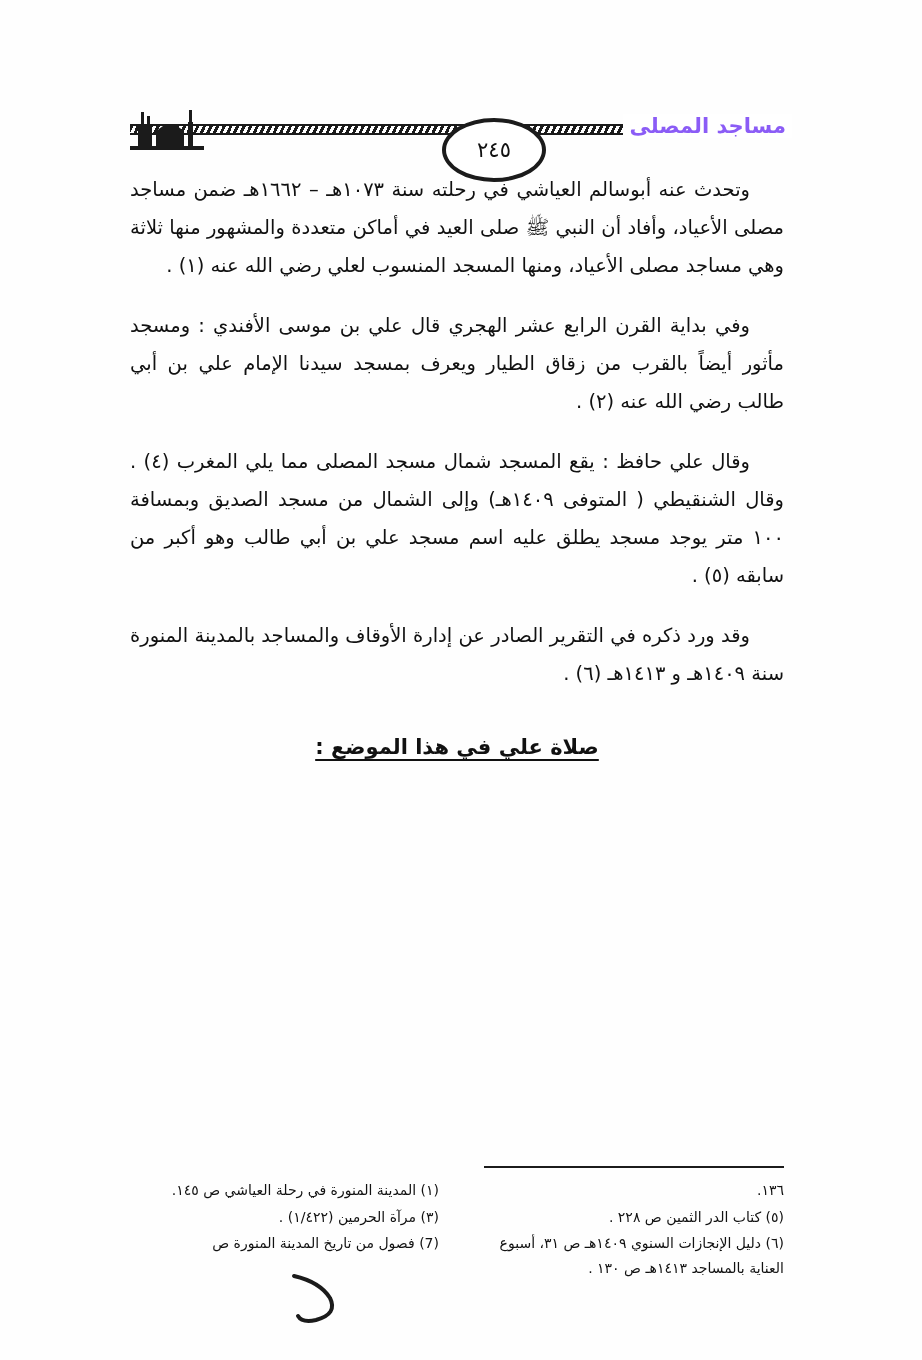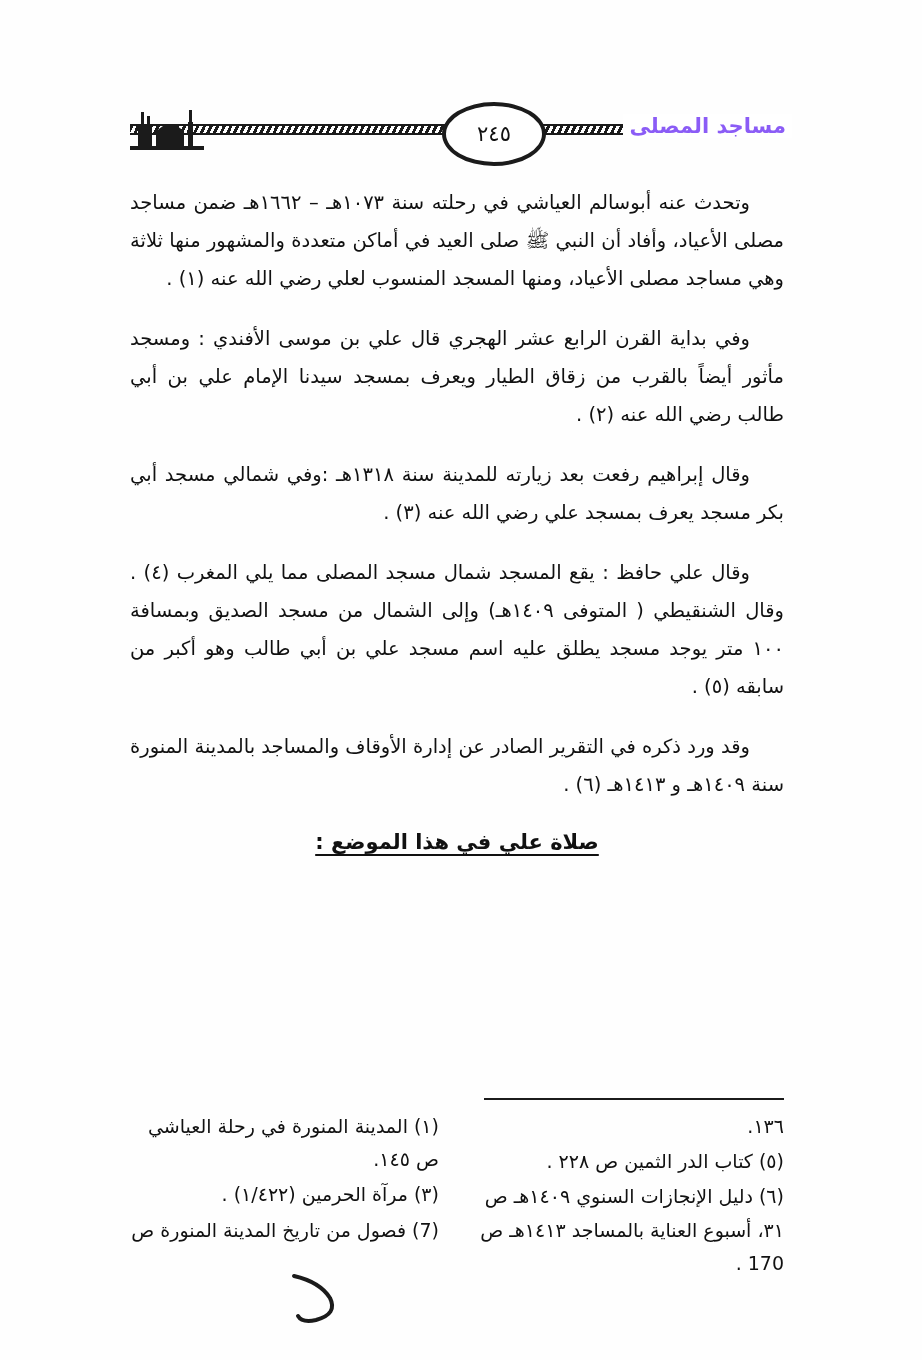--- a/index.html
+++ b/index.html
@@ -39,21 +39,21 @@
     background:
       repeating-linear-gradient(115deg,
         #1b1b1b 0px, #1b1b1b 3px,
         #ffffff 3px, #ffffff 6px);
     border-top: 2px solid #1b1b1b;
     border-bottom: 2px solid #1b1b1b;
     box-sizing: border-box;
   }
   .page-num-badge {
     position: absolute;
-    top: 6px;
+    top: 22px;
     left: 312px;
     width: 96px;
     height: 56px;
     border: 4px solid #1b1b1b;
     border-radius: 50%;
     background: #ffffff;
     display: flex;
     align-items: center;
     justify-content: center;
     font-size: 21px;
@@ -75,38 +75,38 @@
     position: absolute;
     top: 6px;
     left: 0;
     width: 74px;
     height: 50px;
   }
 
   
   .content {
     position: absolute;
-    top: 184px;
+    top: 171px;
     right: 138px;
     left: 130px;
     text-align: justify;
   }
   p.para {
     margin: 0 0 22px 0;
     font-size: 19.5px;
     line-height: 1.95;
     text-align: justify;
     text-justify: inter-word;
   }
   p.para.indent {
     text-indent: 34px;
   }
 
   h2.section-title {
-    margin: 26px 0 18px 0;
+    margin: 42px 0 18px 0;
     font-size: 21px;
     font-weight: bold;
     text-align: center;
     text-decoration: underline;
     text-underline-offset: 5px;
   }
 
   
   .footnotes {
     position: absolute;
@@ -120,21 +120,21 @@
     background: #1b1b1b;
     margin: 0 0 10px auto;
   }
   .fn-cols {
     display: flex;
     flex-direction: row;
     gap: 36px;
   }
   .fn-col {
     flex: 1;
-    font-size: 19px;
+    font-size: 14px;
     line-height: 1.75;
   }
   .fn-col.left { text-align: right; }
   .fn-item { margin: 0 0 2px 0; }
 
   .scribble {
     position: absolute;
     bottom: 34px;
     left: 286px;
     width: 70px;
@@ -163,35 +163,34 @@
         <rect x="59" y="8" width="3" height="12" fill="#1b1b1b"></rect>
         <rect x="0" y="44" width="74" height="4" fill="#1b1b1b"></rect>
       </svg>
     </div>
   </div>
 
   <div class="content">
 
     <p class="para indent">وتحدث عنه أبوسالم العياشي في رحلته سنة ١٠٧٣هـ – ١٦٦٢هـ ضمن مساجد مصلى الأعياد، وأفاد أن النبي ﷺ صلى العيد في أماكن متعددة والمشهور منها ثلاثة وهي مساجد مصلى الأعياد، ومنها المسجد المنسوب لعلي رضي الله عنه (١) .</p>
     <p class="para indent">وفي بداية القرن الرابع عشر الهجري قال علي بن موسى الأفندي : ومسجد مأثور أيضاً بالقرب من زقاق الطيار ويعرف بمسجد سيدنا الإمام علي بن أبي طالب رضي الله عنه (٢) .</p>
-    <p class="para indent">وقال إبراهيم رفعت بعد زيارته للمدينة سنة ١٣١٨هـ :وفي شمالي مسجد أبي بكر مسجد يعرف بمسجد علي رضي الله عنه (٣) .</p>
     <p class="para indent">وقال علي حافظ : يقع المسجد شمال مسجد المصلى مما يلي المغرب (٤) . وقال الشنقيطي ( المتوفى ١٤٠٩هـ) وإلى الشمال من مسجد الصديق وبمسافة ١٠٠ متر يوجد مسجد يطلق عليه اسم مسجد علي بن أبي طالب وهو أكبر من سابقه (٥) .</p>
     <p class="para indent">وقد ورد ذكره في التقرير الصادر عن إدارة الأوقاف والمساجد بالمدينة المنورة سنة ١٤٠٩هـ و ١٤١٣هـ (٦) .</p>
 
     <h2 class="section-title">صلاة علي في هذا الموضع :</h2>
 
   </div>
 
   <div class="footnotes">
     <div class="fn-rule"></div>
     <div class="fn-cols">
       <div class="fn-col left">
         <p class="fn-item">١٣٦.</p>
         <p class="fn-item">(٥) كتاب الدر الثمين ص ٢٢٨ .</p>
-        <p class="fn-item">(٦) دليل الإنجازات السنوي ١٤٠٩هـ ص ٣١، أسبوع العناية بالمساجد ١٤١٣هـ ص 170 .</p>
+        <p class="fn-item">(٦) دليل الإنجازات السنوي ١٤٠٩هـ ص ٣١، أسبوع العناية بالمساجد ١٤١٣هـ ص ١٣٠ .</p>
       </div>
       <div class="fn-col">
         <p class="fn-item">(١) المدينة المنورة في رحلة العياشي ص ١٤٥.</p>
         <p class="fn-item">(٣) مرآة الحرمين (١/٤٢٢) .</p>
         <p class="fn-item">(7) فصول من تاريخ المدينة المنورة ص</p>
       </div>
     </div>
   </div>
 
   <div class="scribble">

